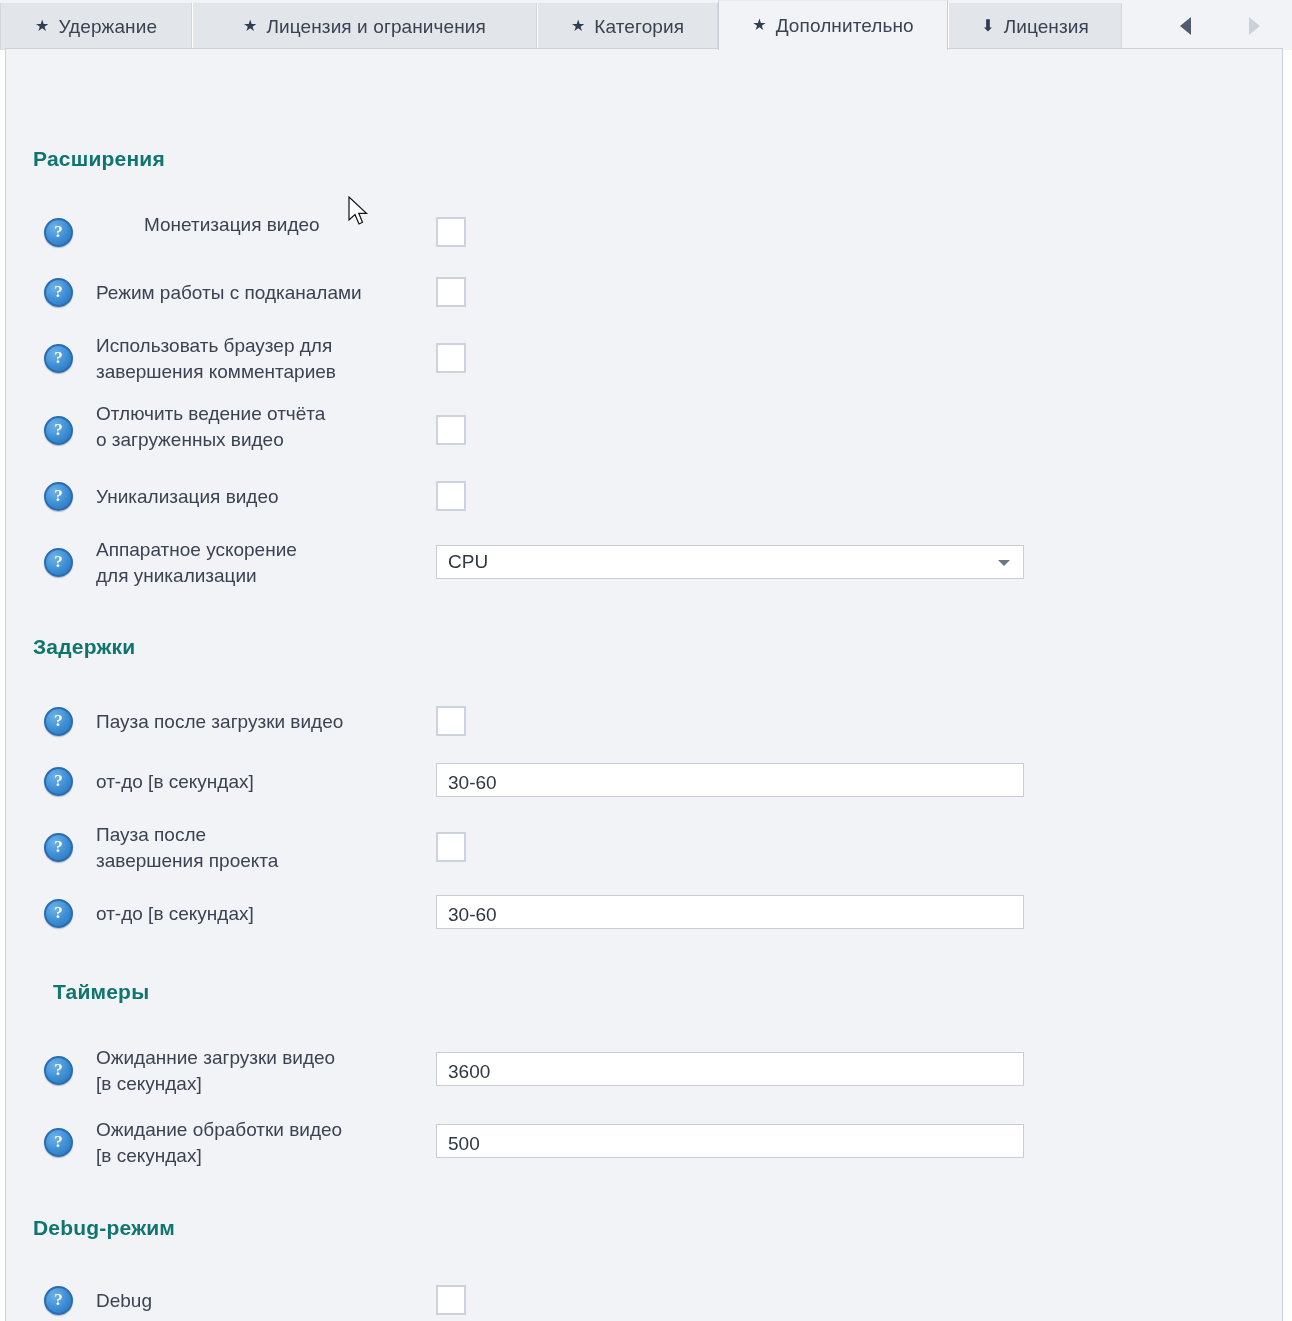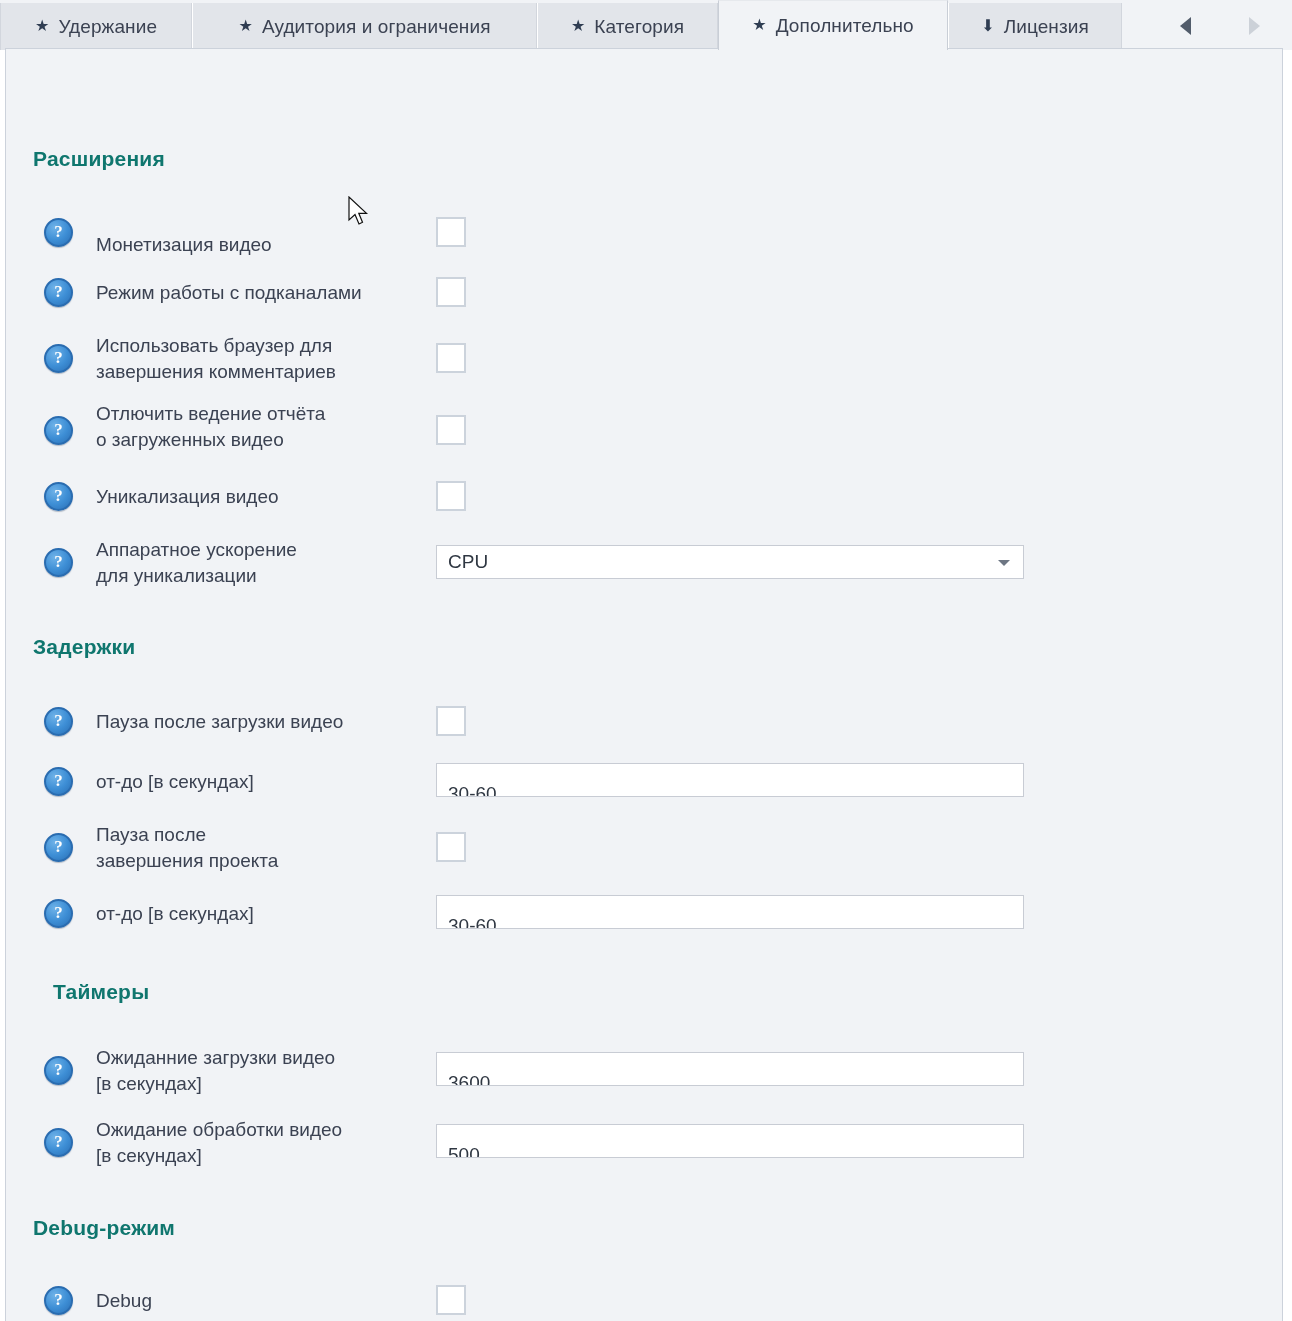--- a/index.html
+++ b/index.html
@@ -157,21 +157,21 @@
   .textinput {
     position: absolute;
     left: 430px;
     width: 588px;
     height: 34px;
     background: #ffffff;
     border: 1px solid #c8ccd4;
     box-sizing: border-box;
     font-size: 19px;
     color: #2f3742;
-    padding: 14px 0 0 11px;
+    padding: 3px 0 0 11px;
     line-height: 32px;
     cursor: text;
     overflow: hidden;
     white-space: nowrap;
   }
 
   .dropdown {
     position: absolute;
     left: 430px;
     width: 588px;
@@ -211,21 +211,21 @@
 <body>
 
 <div id="tabstrip">
   <div id="tabs-container">
       <div class="tab" style="left: 0px; width: 192px;">
         <span class="tico">★</span>
         <span class="tlabel">Удержание</span>
       </div>
       <div class="tab" style="left: 192px; width: 345px;">
         <span class="tico">★</span>
-        <span class="tlabel">Аудитория и ограничения</span>
+        <span class="tlabel">Лицензия и ограничения</span>
       </div>
       <div class="tab" style="left: 537px; width: 181px;">
         <span class="tico">★</span>
         <span class="tlabel">Категория</span>
       </div>
       <div class="tab active" style="left: 718px; width: 230px;">
         <span class="tico">★</span>
         <span class="tlabel">Дополнительно</span>
       </div>
       <div class="tab" style="left: 948px; width: 174px;">
@@ -238,21 +238,21 @@
     <div class="navarrow right"></div>
   </div>
 </div>
 
 <div id="panel">
   <div id="sections-container">
       <div class="section-title" style="top: 98px;">Расширения</div>
       <div class="help-icon" style="top: 169px;">
         <span>?</span>
       </div>
-      <div class="field-label" style="top: 183px;">Монетизация видео</div>
+      <div class="field-label" style="top: 163px; margin-left: 48px;">Монетизация видео</div>
       <div class="checkbox" style="top: 168px;"></div>
       <div class="help-icon" style="top: 229px;">
         <span>?</span>
       </div>
       <div class="field-label" style="top: 231px;">Режим работы с подканалами</div>
       <div class="checkbox" style="top: 228px;"></div>
       <div class="help-icon" style="top: 295px;">
         <span>?</span>
       </div>
       <div class="field-label" style="top: 284px;">Использовать браузер для

